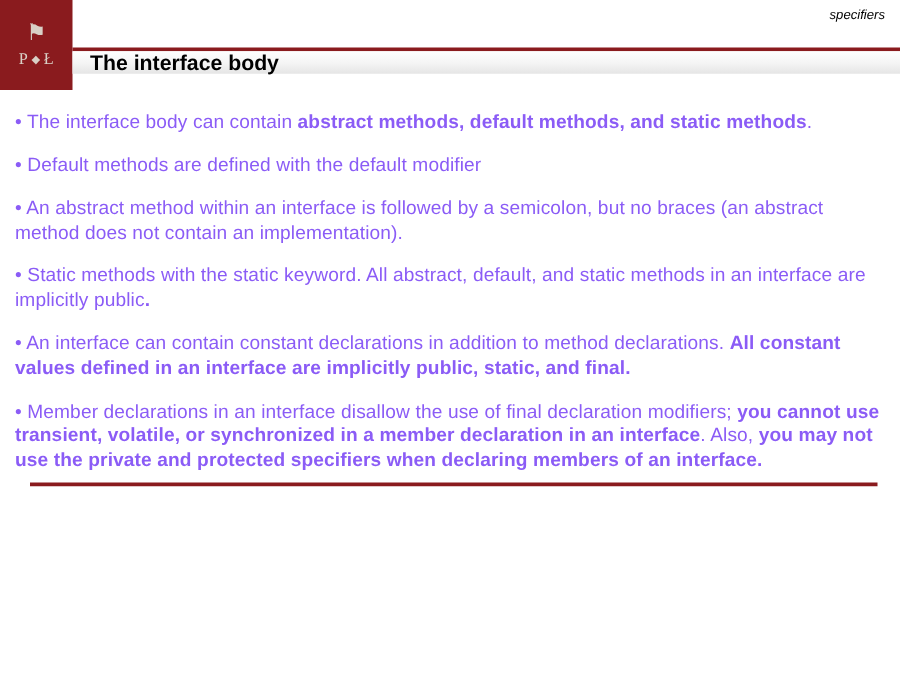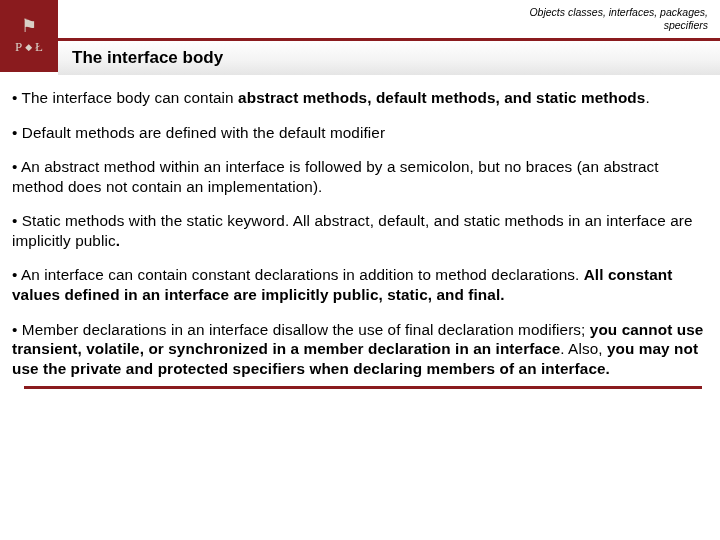--- a/index.html
+++ b/index.html
@@ -14,48 +14,47 @@
   .logo-pl { display: flex; align-items: center; gap: 3px; font-family: Georgia, 'Times New Roman', serif; font-size: 13px; }
   .logo-shield { font-size: 9px; }
   .breadcrumb {
     position: absolute; right: 12px; top: 6px;
     font-size: 10.5px; font-style: italic; color: #000; text-align: right; line-height: 1.25;
   }
   .rule-top {
     position: absolute; left: 58px; right: 0; top: 38px; height: 3px; background: #8a1b1e;
   }
   .title-bar {
-    position: absolute; left: 58px; right: 0; top: 41px; height: 34px;
+    position: absolute; left: 58px; right: 0; top: 41px; height: 18px;
     background: linear-gradient(to bottom, #fefefe 0%, #f4f4f4 55%, #e5e5e5 100%);
-    display: flex; align-items: center; padding-left: 14px;
+    display: flex; align-items: flex-start; padding-left: 14px;
     font-size: 17px; font-weight: bold; color: #000;
   }
   .content { padding: 16px 10px 0 12px; }
   .para {
-    font-size: 15.3px; line-height: 1.28; color: #000000;
+    font-size: 15.3px; line-height: 1.28; color: #8b5cf6;
     margin-bottom: 15px; letter-spacing: 0.1px;
   }
   .para:last-of-type { margin-bottom: 8px; }
   .b { font-weight: bold; }
   .footer-rule { height: 3px; background: #8a1b1e; margin: 0 8px 0 12px; }
 </style>
 </head>
 <body>
 
 <div class="header">
   <div class="logo">
     <div class="logo-eagle">⚑</div>
     <div class="logo-pl">
       <span>P</span>
       <span class="logo-shield">◆</span>
       <span>Ł</span>
     </div>
   </div>
   <div class="breadcrumb">
-    <div>Objects classes, interfaces, packages,</div>
     <div>specifiers</div>
   </div>
   <div class="rule-top"></div>
   <div class="title-bar">
     <span>The interface body</span>
   </div>
 </div>
 
 <div class="content">
   <p class="para">

